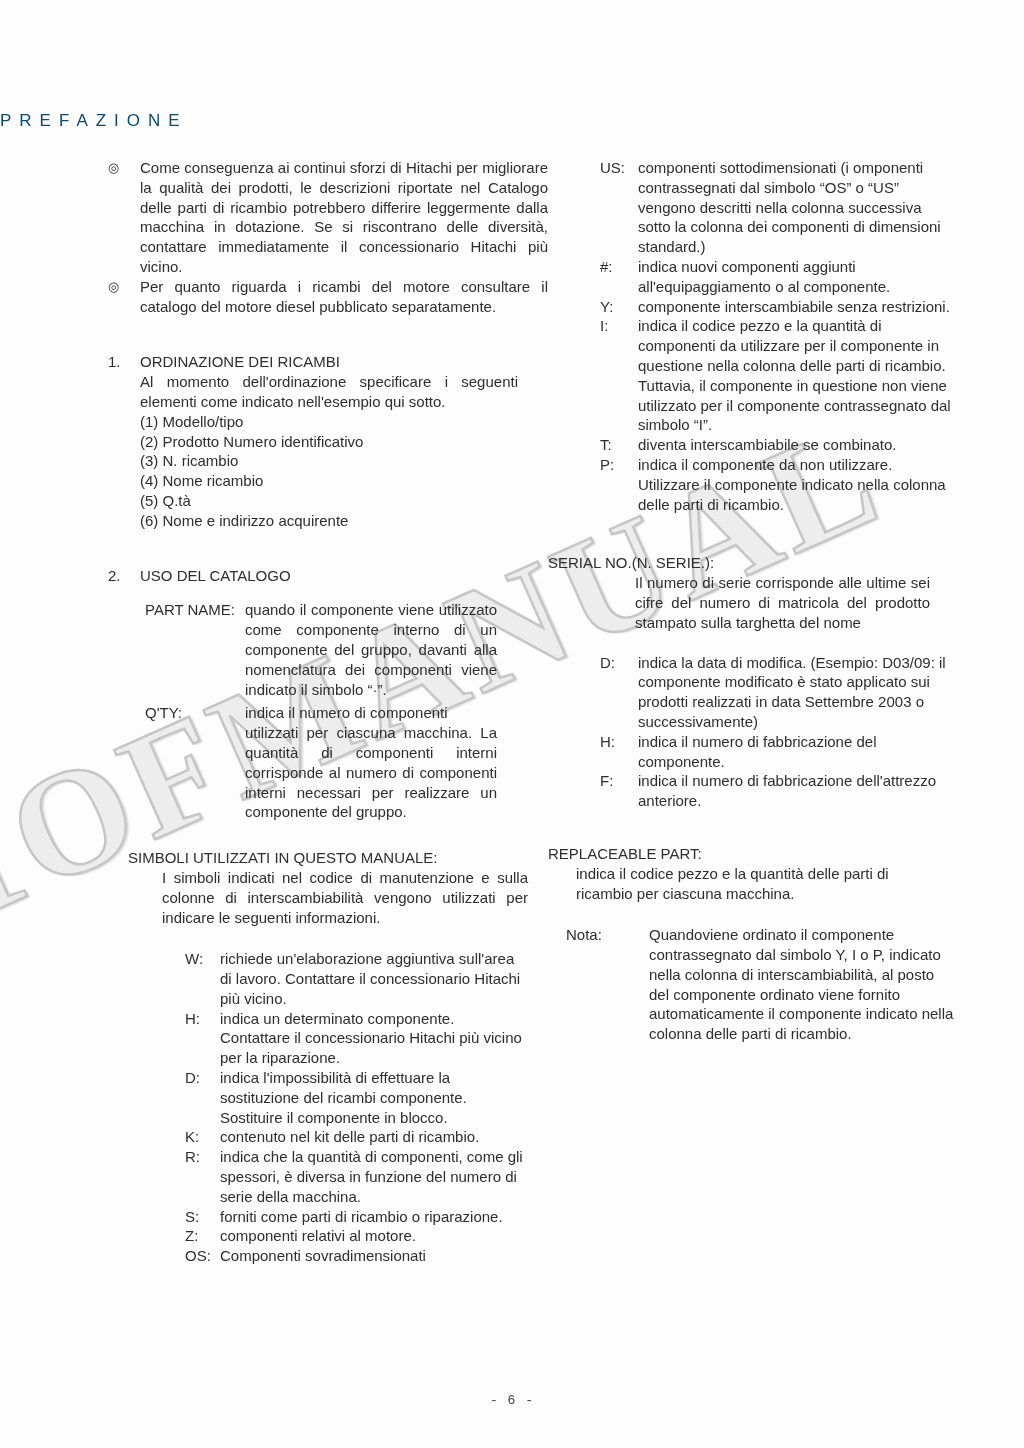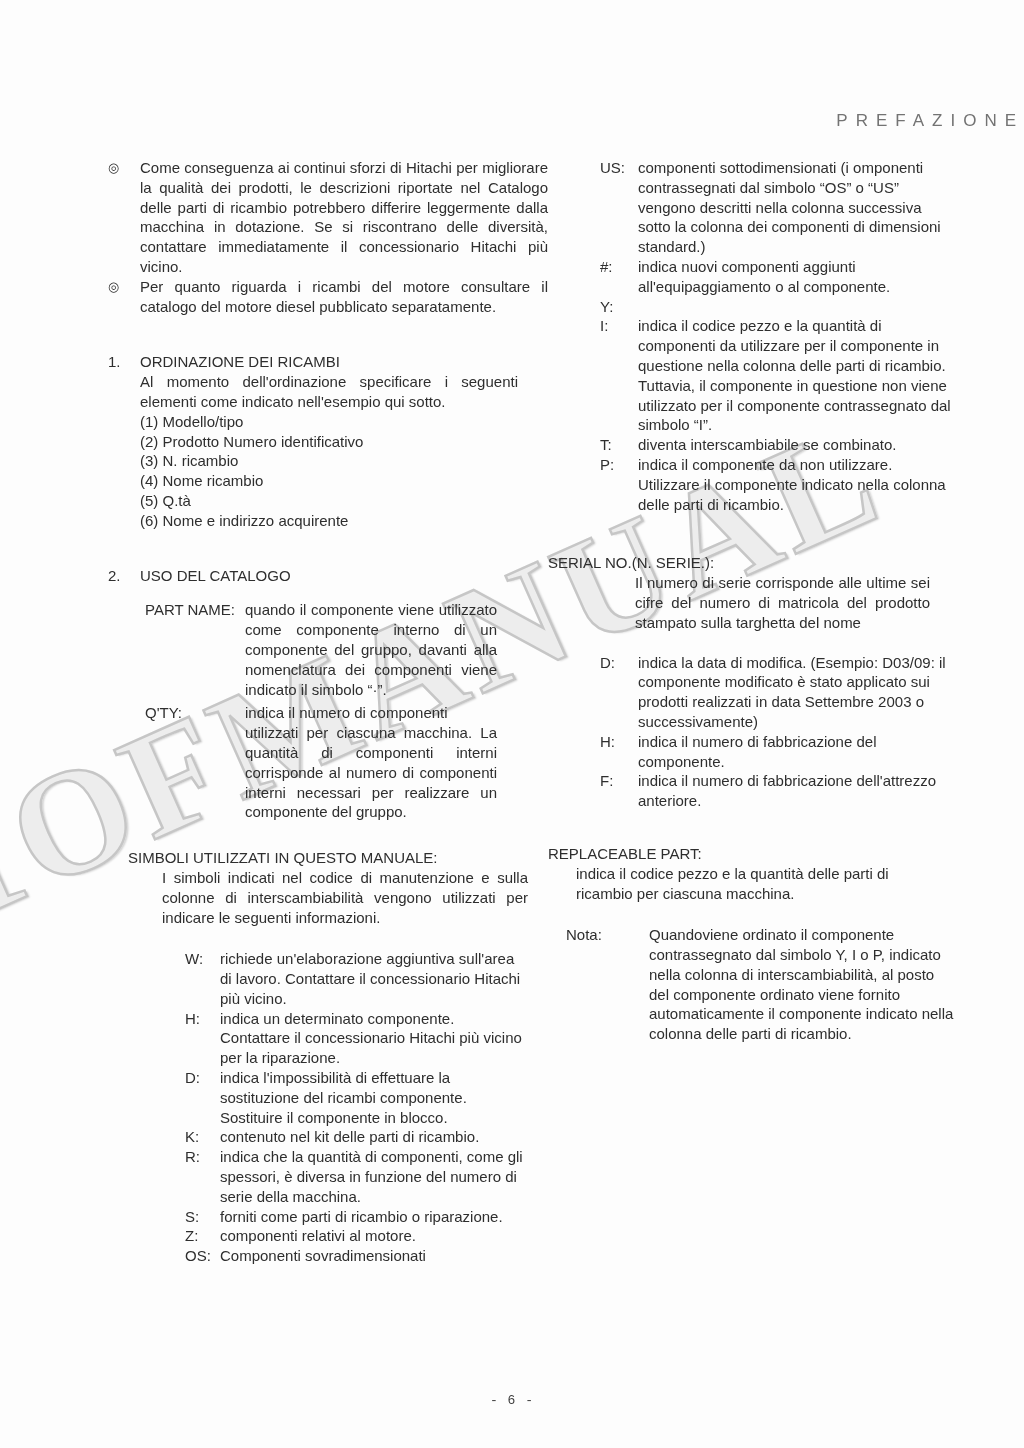--- a/index.html
+++ b/index.html
@@ -12,21 +12,21 @@
   .watermark{
     position:absolute;left:-55px;top:802px;z-index:0;
     font-family:"Liberation Serif",serif;font-weight:bold;
     font-size:150px;line-height:1;letter-spacing:6px;white-space:nowrap;
     color:#ededed;-webkit-text-stroke:2.5px #c6c6c6;
     text-shadow:1px 1px 0 #f7f7f7, 2px 2px 2px #d2d2d2;
     transform:rotate(-24deg);transform-origin:0 50%;
   }
   .title{
     position:absolute;top:111px;left:0;width:100%;z-index:1;
-    text-align:right;font-size:17px;letter-spacing:8px;color:#737373;
+    text-align:left;font-size:17px;letter-spacing:8px;color:#0c4a6e;
   }
   .col{position:absolute;top:155px;z-index:1;}
   .col-left{left:108px;width:440px;}
   .col-right{left:548px;width:410px;}
   .just{text-align:justify;}
   p{margin:0;}
   .note{display:flex;}
   .note:first-child{margin-top:3px;}
   .bullet{width:32px;flex-shrink:0;font-size:13px;}
   .note-text{flex:1;}
@@ -165,20 +165,21 @@
       <div class="sym-row">
         <span class="sym-key">US:</span>
         <p class="sym-text">componenti sottodimensionati (i omponenti contrassegnati dal simbolo “OS” o “US” vengono descritti nella colonna successiva sotto la colonna dei componenti di dimensioni standard.)</p>
       </div>
       <div class="sym-row">
         <span class="sym-key">#:</span>
         <p class="sym-text">indica nuovi componenti aggiunti all'equipaggiamento o al componente.</p>
       </div>
       <div class="sym-row">
         <span class="sym-key">Y:</span>
+        <p class="sym-text">componente interscambiabile senza restrizioni.</p>
       </div>
       <div class="sym-row">
         <span class="sym-key">I:</span>
         <p class="sym-text">indica il codice pezzo e la quantità di componenti da utilizzare per il componente in questione nella colonna delle parti di ricambio. Tuttavia, il componente in questione non viene utilizzato per il componente contrassegnato dal simbolo “I”.</p>
       </div>
       <div class="sym-row">
         <span class="sym-key">T:</span>
         <p class="sym-text">diventa interscambiabile se combinato.</p>
       </div>
       <div class="sym-row">

